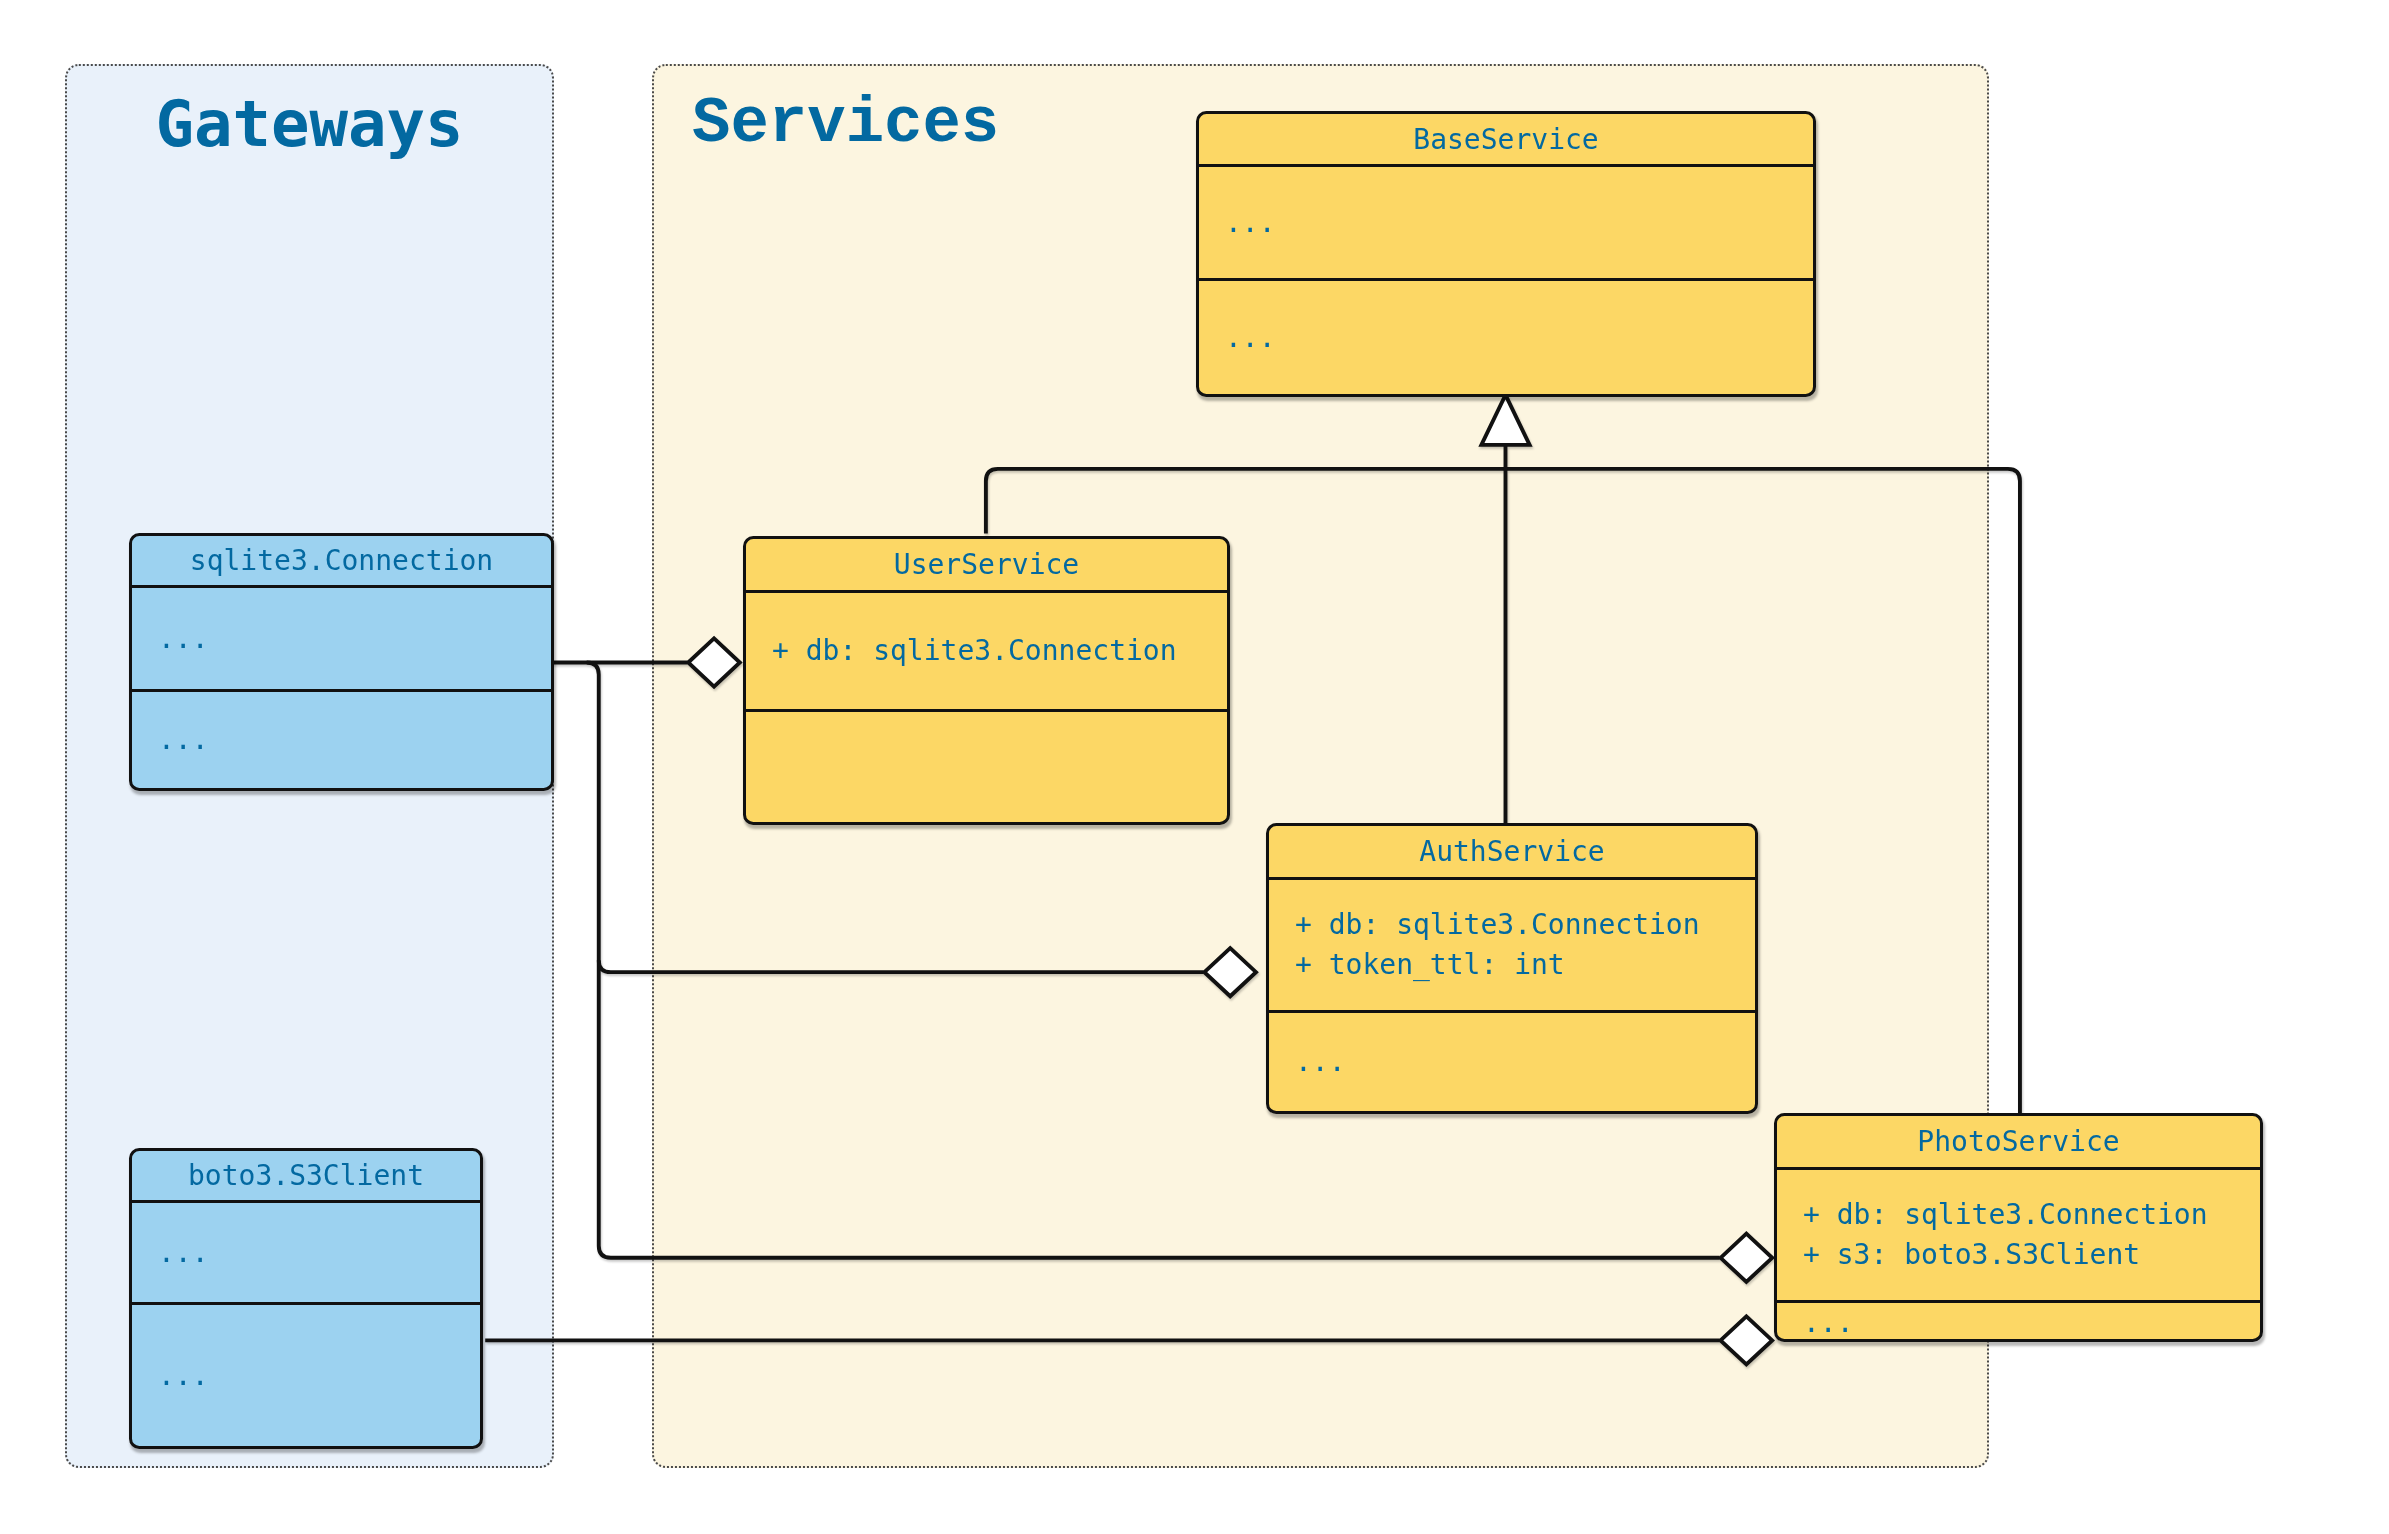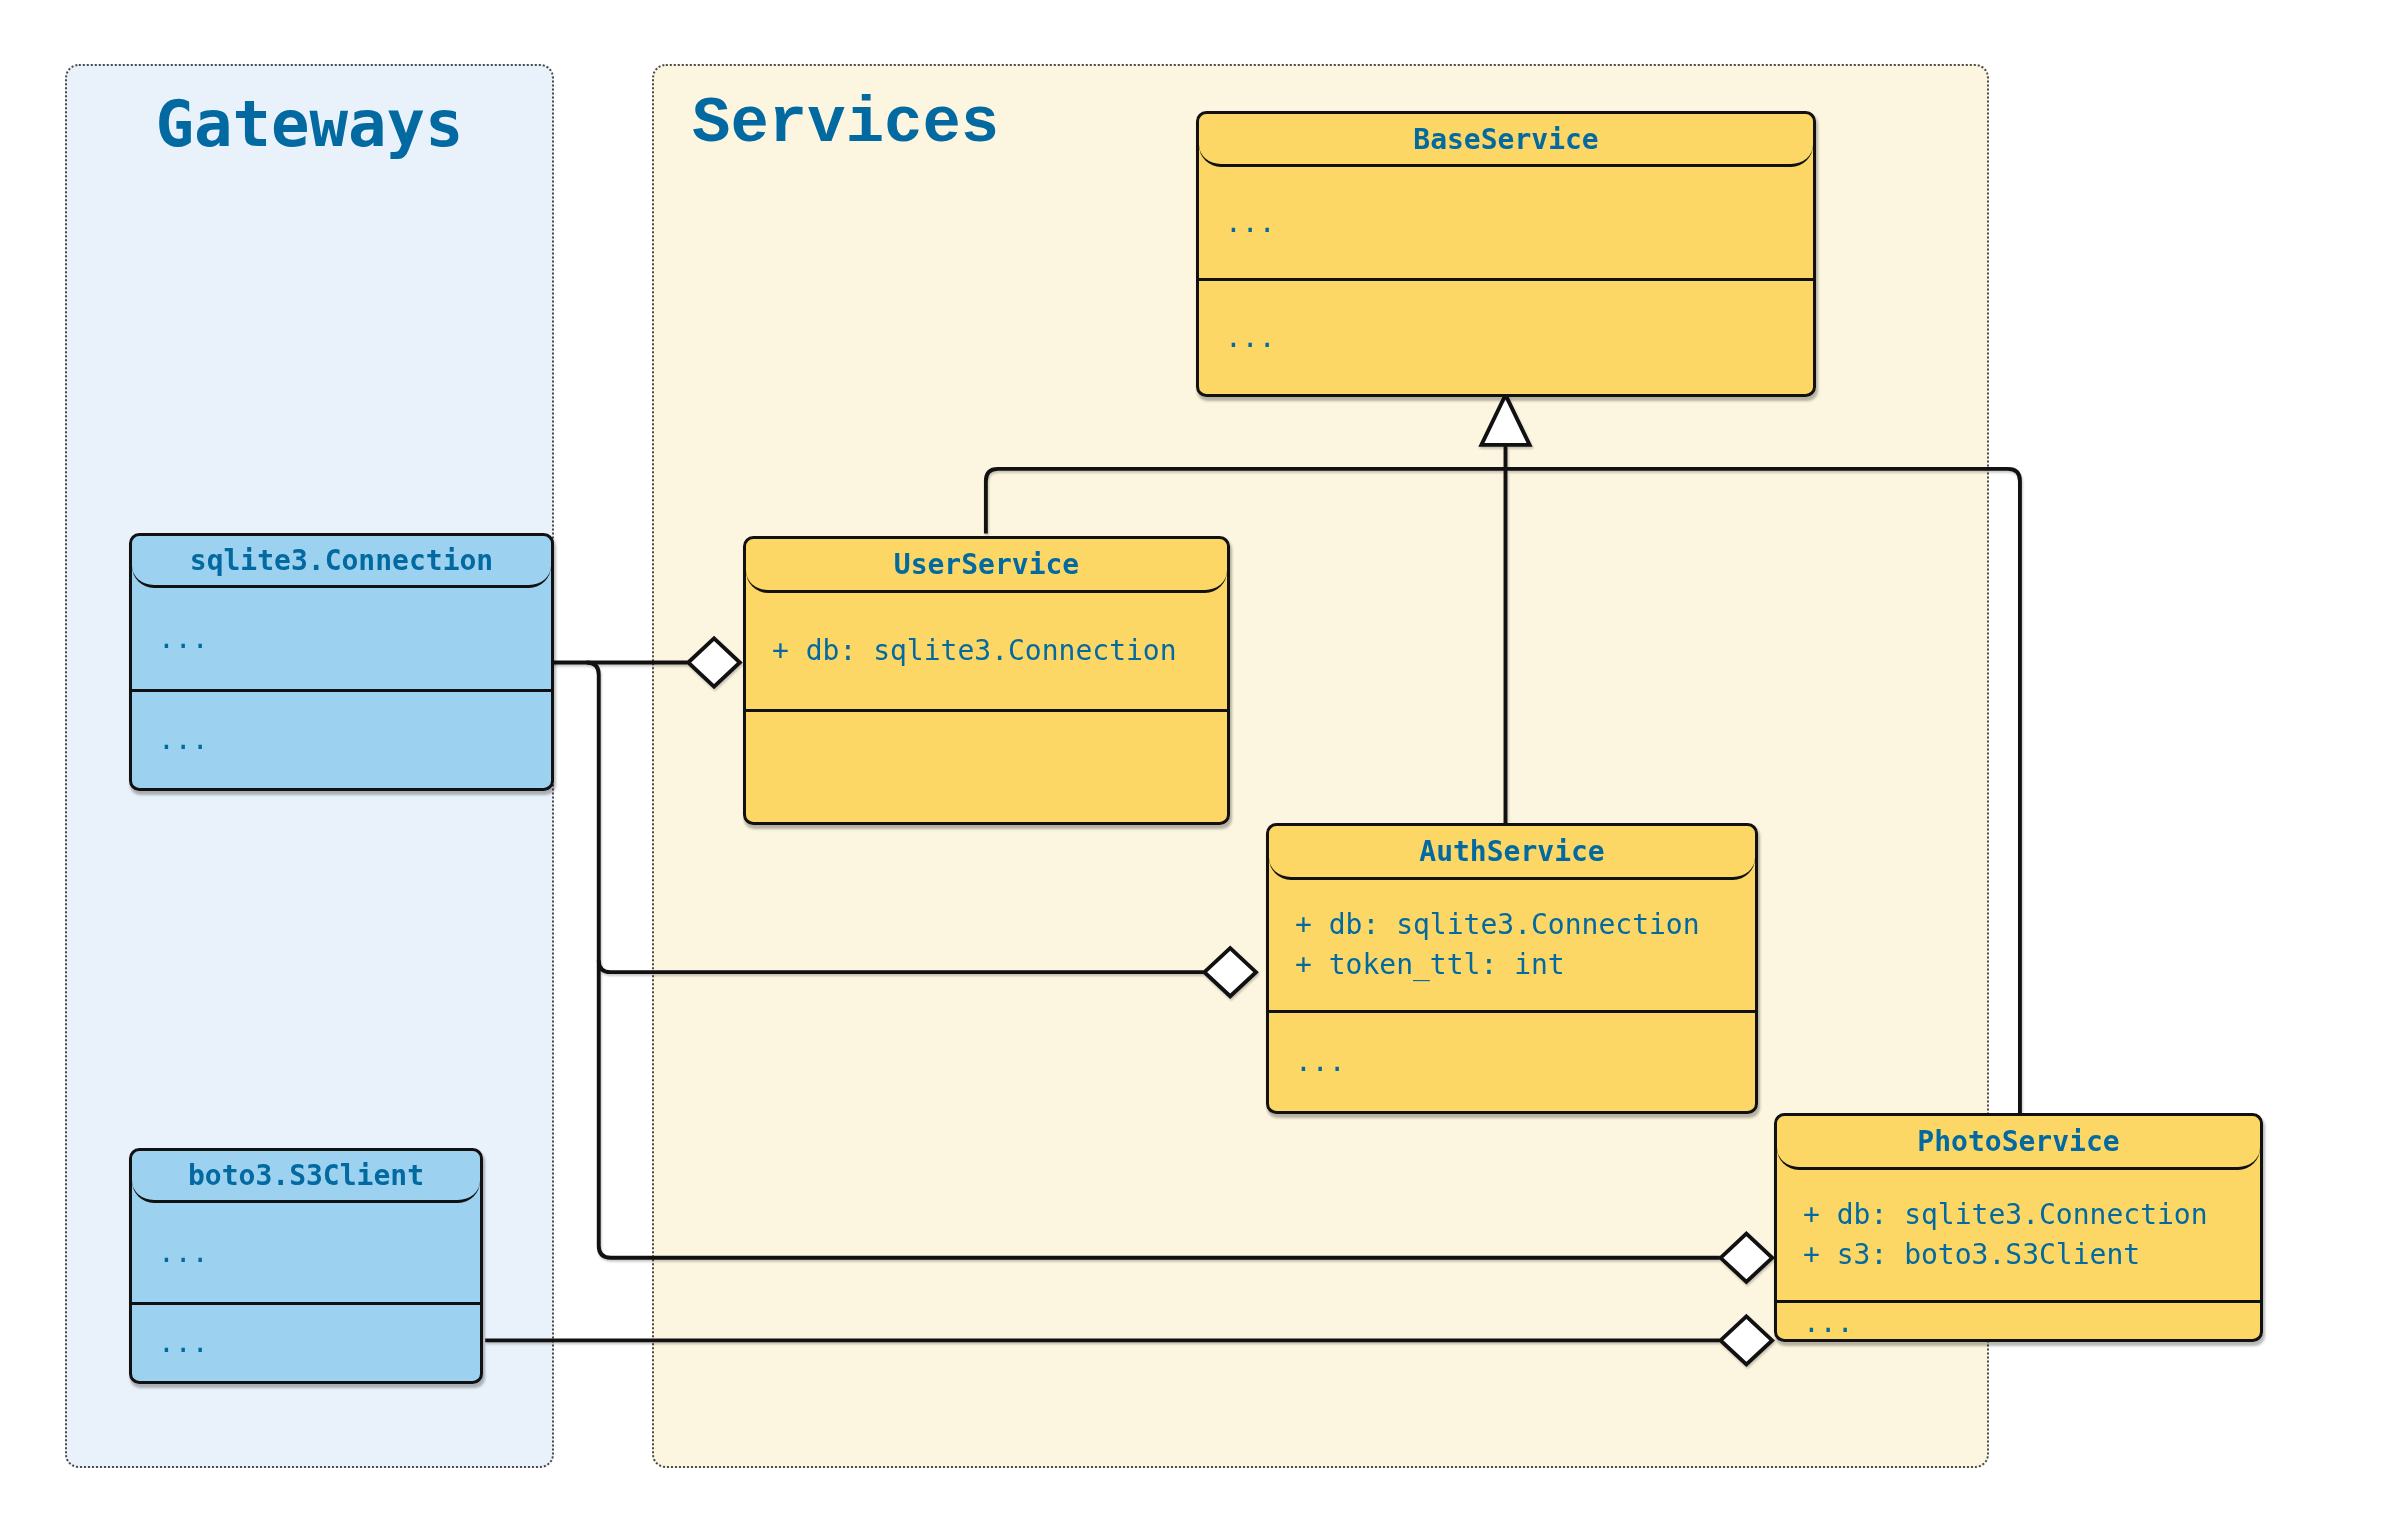--- a/index.html
+++ b/index.html
@@ -81,24 +81,23 @@
   .class-box.yellow { background: #fcd765; }
   .class-box.blue   { background: #9cd2f0; }
 
   .box-title {
     box-sizing: border-box;
     border-bottom: 3.4px solid #111111;
     display: flex;
     align-items: center;
     justify-content: center;
     font-size: 28px;
-    font-weight: bold;
+    font-weight: normal;
     white-space: nowrap;
     flex: 0 0 auto;
-    border-radius: 22px;
   }
   .box-section {
     box-sizing: border-box;
     display: flex;
     flex-direction: column;
     justify-content: center;
     padding-left: 26px;
     padding-right: 8.6px;
     flex: 0 0 auto;
   }
@@ -120,21 +119,21 @@
   #box-sqlite    .attrs { height: 104px; }
 
   #box-user      { left: 743px;  top: 536px;  width: 487px; height: 289px; }
   #box-user      .box-title { height: 54px; }
   #box-user      .attrs { height: 119px; }
 
   #box-auth      { left: 1258px; top: 823px;  width: 492px; height: 291px; margin-left: 8px; }
   #box-auth      .box-title { height: 54px; }
   #box-auth      .attrs { height: 133px; }
 
-  #box-boto3     { left: 129px;  top: 1148px; width: 354px; height: 236px; }
+  #box-boto3     { left: 129px;  top: 1148px; width: 354px; height: 301px; }
   #box-boto3     .box-title { height: 52px; }
   #box-boto3     .attrs { height: 102px; }
 
   #box-photo     { left: 1774px; top: 1113px; width: 489px; height: 229px; }
   #box-photo     .box-title { height: 54px; }
   #box-photo     .attrs { height: 133px; }
 </style>
 </head>
 <body>
 

